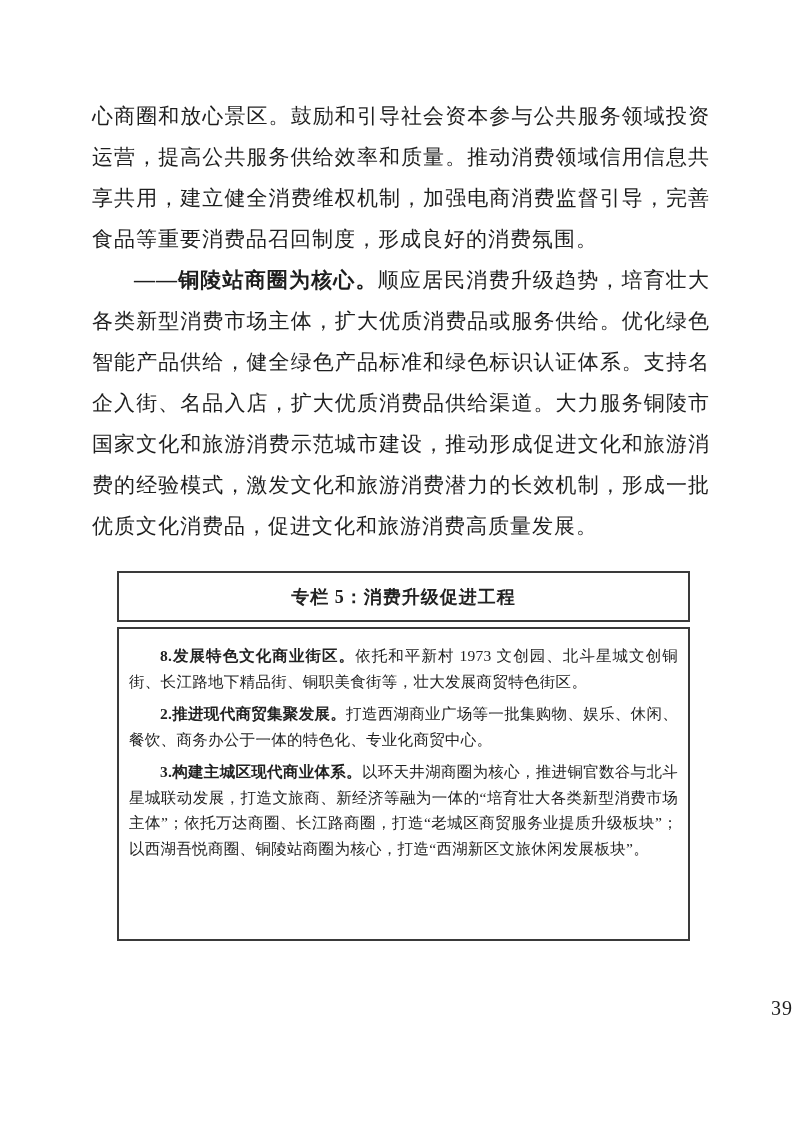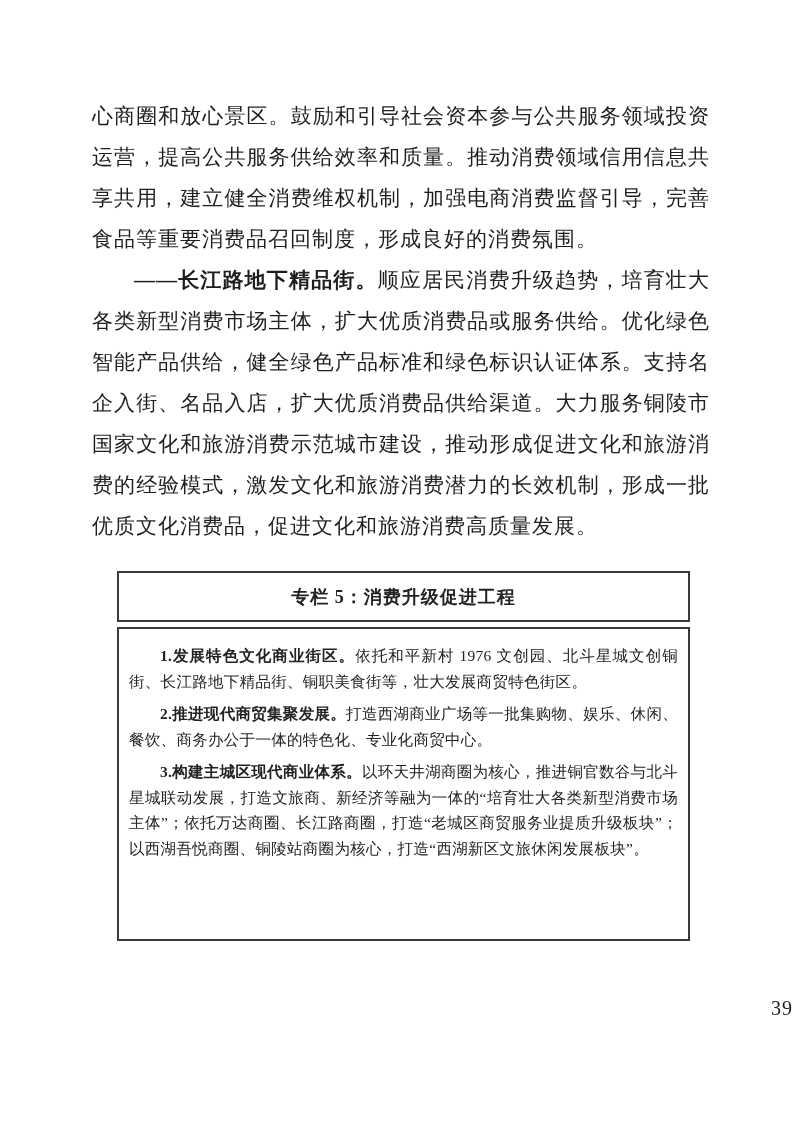--- a/index.html
+++ b/index.html
@@ -84,26 +84,26 @@
   }
 </style>
 </head>
 <body>
 
 <div class="page">
   <div class="content">
 
     <p class="main"><span>心商圈和放心景区。鼓励和引导社会资本参与公共服务领域投资运营，提高公共服务供给效率和质量。推动消费领域信用信息共享共用，建立健全消费维权机制，加强电商消费监督引导，完善食品等重要消费品召回制度，形成良好的消费氛围。</span></p>
 
-    <p class="main indent"><span class="bold">——长江路地下精品街。</span><span>顺应居民消费升级趋势，培育壮大各类新型消费市场主体，扩大优质消费品或服务供给。优化绿色智能产品供给，健全绿色产品标准和绿色标识认证体系。支持名企入街、名品入店，扩大优质消费品供给渠道。大力服务铜陵市国家文化和旅游消费示范城市建设，推动形成促进文化和旅游消费的经验模式，激发文化和旅游消费潜力的长效机制，形成一批优质文化消费品，促进文化和旅游消费高质量发展。</span></p>
+    <p class="main indent"><span class="bold">——铜陵站商圈为核心。</span><span>顺应居民消费升级趋势，培育壮大各类新型消费市场主体，扩大优质消费品或服务供给。优化绿色智能产品供给，健全绿色产品标准和绿色标识认证体系。支持名企入街、名品入店，扩大优质消费品供给渠道。大力服务铜陵市国家文化和旅游消费示范城市建设，推动形成促进文化和旅游消费的经验模式，激发文化和旅游消费潜力的长效机制，形成一批优质文化消费品，促进文化和旅游消费高质量发展。</span></p>
 
     <div class="box">
       <div class="box-header">专栏 5：消费升级促进工程</div>
       <div class="box-body">
-        <p class="box-p"><span class="bold">1.发展特色文化商业街区。</span><span>依托和平新村 1976 文创园、北斗星城文创铜街、长江路地下精品街、铜职美食街等，壮大发展商贸特色街区。</span></p>
+        <p class="box-p"><span class="bold">8.发展特色文化商业街区。</span><span>依托和平新村 1973 文创园、北斗星城文创铜街、长江路地下精品街、铜职美食街等，壮大发展商贸特色街区。</span></p>
         <p class="box-p"><span class="bold">2.推进现代商贸集聚发展。</span><span>打造西湖商业广场等一批集购物、娱乐、休闲、餐饮、商务办公于一体的特色化、专业化商贸中心。</span></p>
         <p class="box-p"><span class="bold">3.构建主城区现代商业体系。</span><span>以环天井湖商圈为核心，推进铜官数谷与北斗星城联动发展，打造文旅商、新经济等融为一体的“培育壮大各类新型消费市场主体”；依托万达商圈、长江路商圈，打造“老城区商贸服务业提质升级板块”；以西湖吾悦商圈、铜陵站商圈为核心，打造“西湖新区文旅休闲发展板块”。</span></p>
       </div>
     </div>
 
   </div>
 
   <div class="page-number">39</div>
 </div>
 

